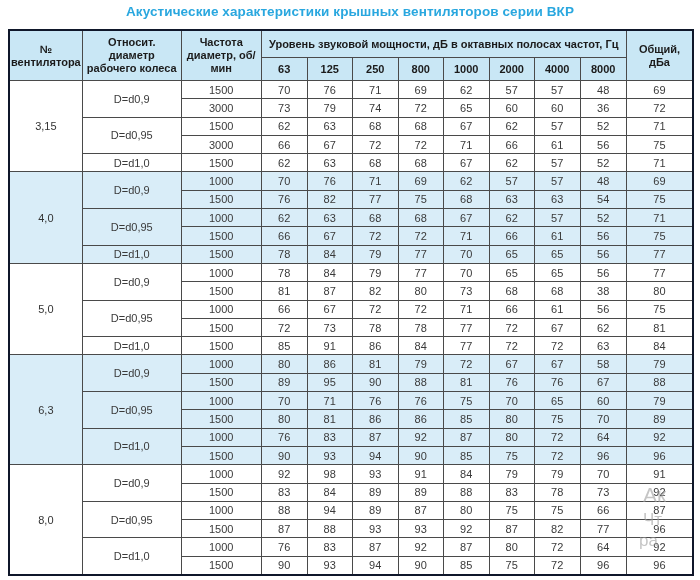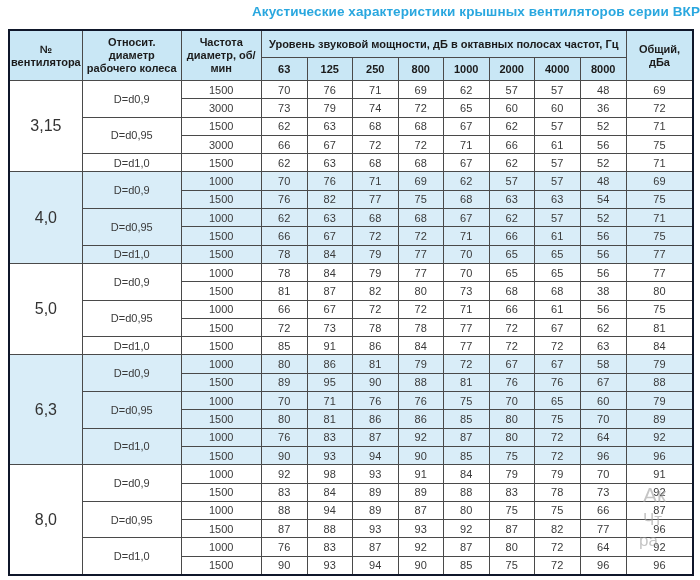--- a/index.html
+++ b/index.html
@@ -6,21 +6,21 @@
   body{
     width:700px;height:580px;
     background:#ffffff;
     overflow:hidden;
     position:relative;
     font-family:"Liberation Sans", sans-serif;
   }
   .title{
     position:absolute;
     top:4px;left:0;width:700px;
-    text-align:right;
+    text-align:center;
     font-size:13.5px;
     font-weight:bold;
     color:#29a7df;
     letter-spacing:.1px;
   }
   table.acoustic{
     position:absolute;
     top:29px;left:8px;
     border-collapse:collapse;
     table-layout:fixed;
@@ -42,21 +42,21 @@
   }
   tr.hdr1 th{height:26px;}
   tr.hdr2 th{height:22px;}
   td{
     font-size:11px;
     color:#3a3a3a;
     height:17.3px;
     background:#ffffff;
   }
   tr.shaded td{background:#d9edf8;}
-  td.fan-cell{font-size:16px;color:#333;}
+  td.fan-cell{font-size:11px;color:#333;}
   .watermark{
     position:absolute;
     top:484px;left:643px;
     width:70px;
     color:#9f9f9f;
     opacity:.6;
     pointer-events:none;
     line-height:1.0;
   }
   .watermark .w1{font-size:21px;}

